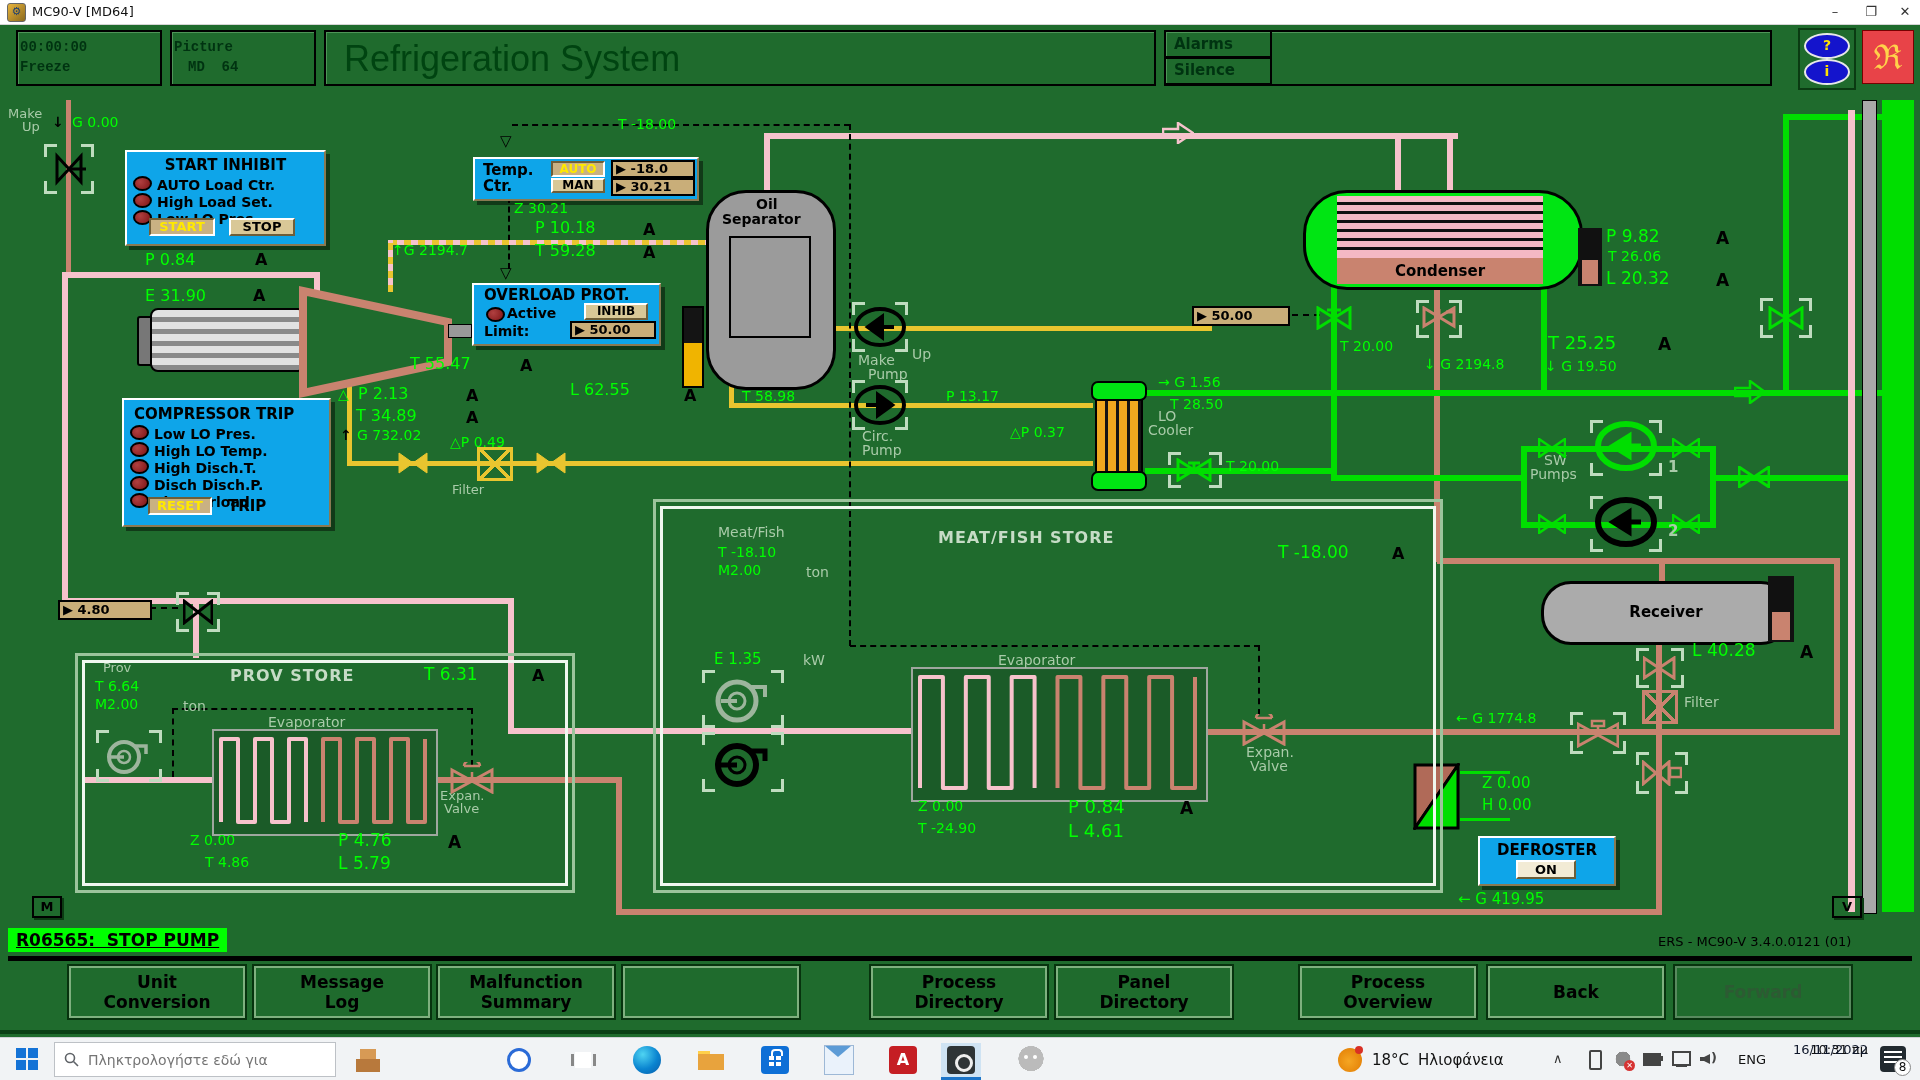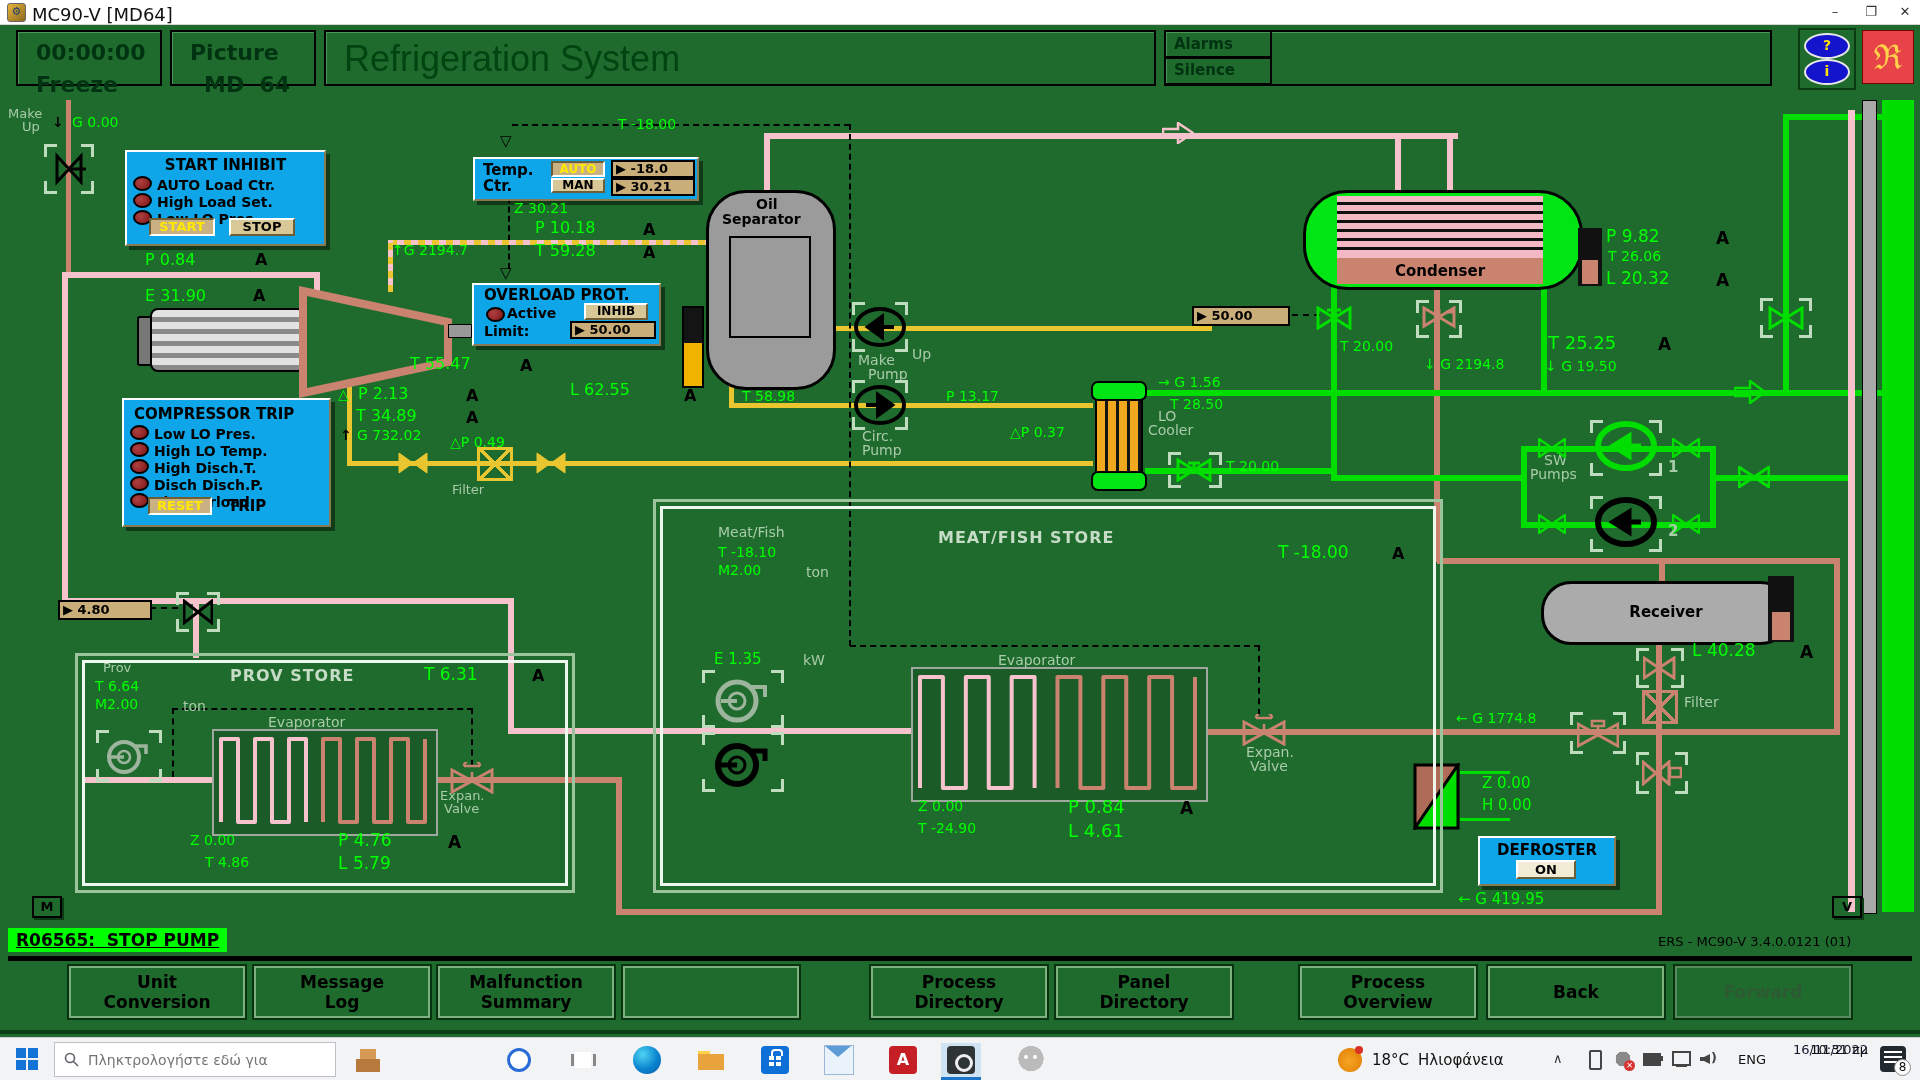--- a/index.html
+++ b/index.html
@@ -1,26 +1,26 @@
 <!DOCTYPE html>
 <html><head>
 <meta charset="utf-8">
 <style>
   html,body{margin:0;padding:0;background:#000;}
   #stage{position:relative;width:1920px;height:1080px;overflow:hidden;
     font-family:"DejaVu Sans",sans-serif;background:#1F6B2D;}
   .abs{position:absolute;}
   
   #titlebar{left:0;top:0;width:1920px;height:24px;background:#FFFFFF;border-bottom:1px solid #D5D5D5;}
-  .tb-title{left:32px;top:4px;font-size:18px;color:#111;text-align:center;}
+  .tb-title{left:32px;top:4px;font-size:13px;color:#111;text-align:center;}
   .tb-ico{left:7px;top:3px;width:17px;height:17px;background:linear-gradient(135deg,#E8B43C,#8B6A1E);border:1px solid #666;border-radius:3px;color:#20406F;font-size:11px;line-height:16px;text-align:center;}
   .wbtn{top:0px;width:34px;height:23px;text-align:center;font-size:13px;color:#333;line-height:23px;}
   
   .hbox{border:2px solid #000;box-shadow:inset 1px 1px 0 #4E9558;}
-  .hsmall{font-weight:bold;color:#031;font-size:22px;line-height:1.45;padding:5px 0 0 18px;}
+  .hsmall{font-weight:bold;color:#031;font-size:14px;line-height:1.45;padding:5px 0 0 2px;font-family:Liberation Mono, monospace;}
   .htitle{font-family:"Liberation Sans",sans-serif;font-size:36px;color:#041;padding:6px 0 0 18px;}
   .acell{border:2px solid #000;font-weight:bold;font-size:15px;color:#031;padding:3px 0 0 8px;}
   .helpoval{width:42px;height:22px;background:#1414CC;border:2px solid #E8E8E8;border-radius:50%;color:#FFE000;font-weight:bold;text-align:center;font-size:14px;line-height:20px;}
   .logo{background:#E84348;border:1px solid #700;color:#FFD24A;font-family:"DejaVu Serif",serif;font-size:34px;text-align:center;line-height:52px;}
   
   .val{color:#00FF00;font-weight:normal;white-space:pre;}
   .lbl{color:#A9CBA9;white-space:pre;}
   .blk{color:#000;font-weight:bold;white-space:pre;}
   .fs12{font-size:12px}.fs13{font-size:13px}.fs14{font-size:14px}.fs15{font-size:15px}
   .fs16{font-size:16px}.fs17{font-size:17px}.fs18{font-size:18px}

